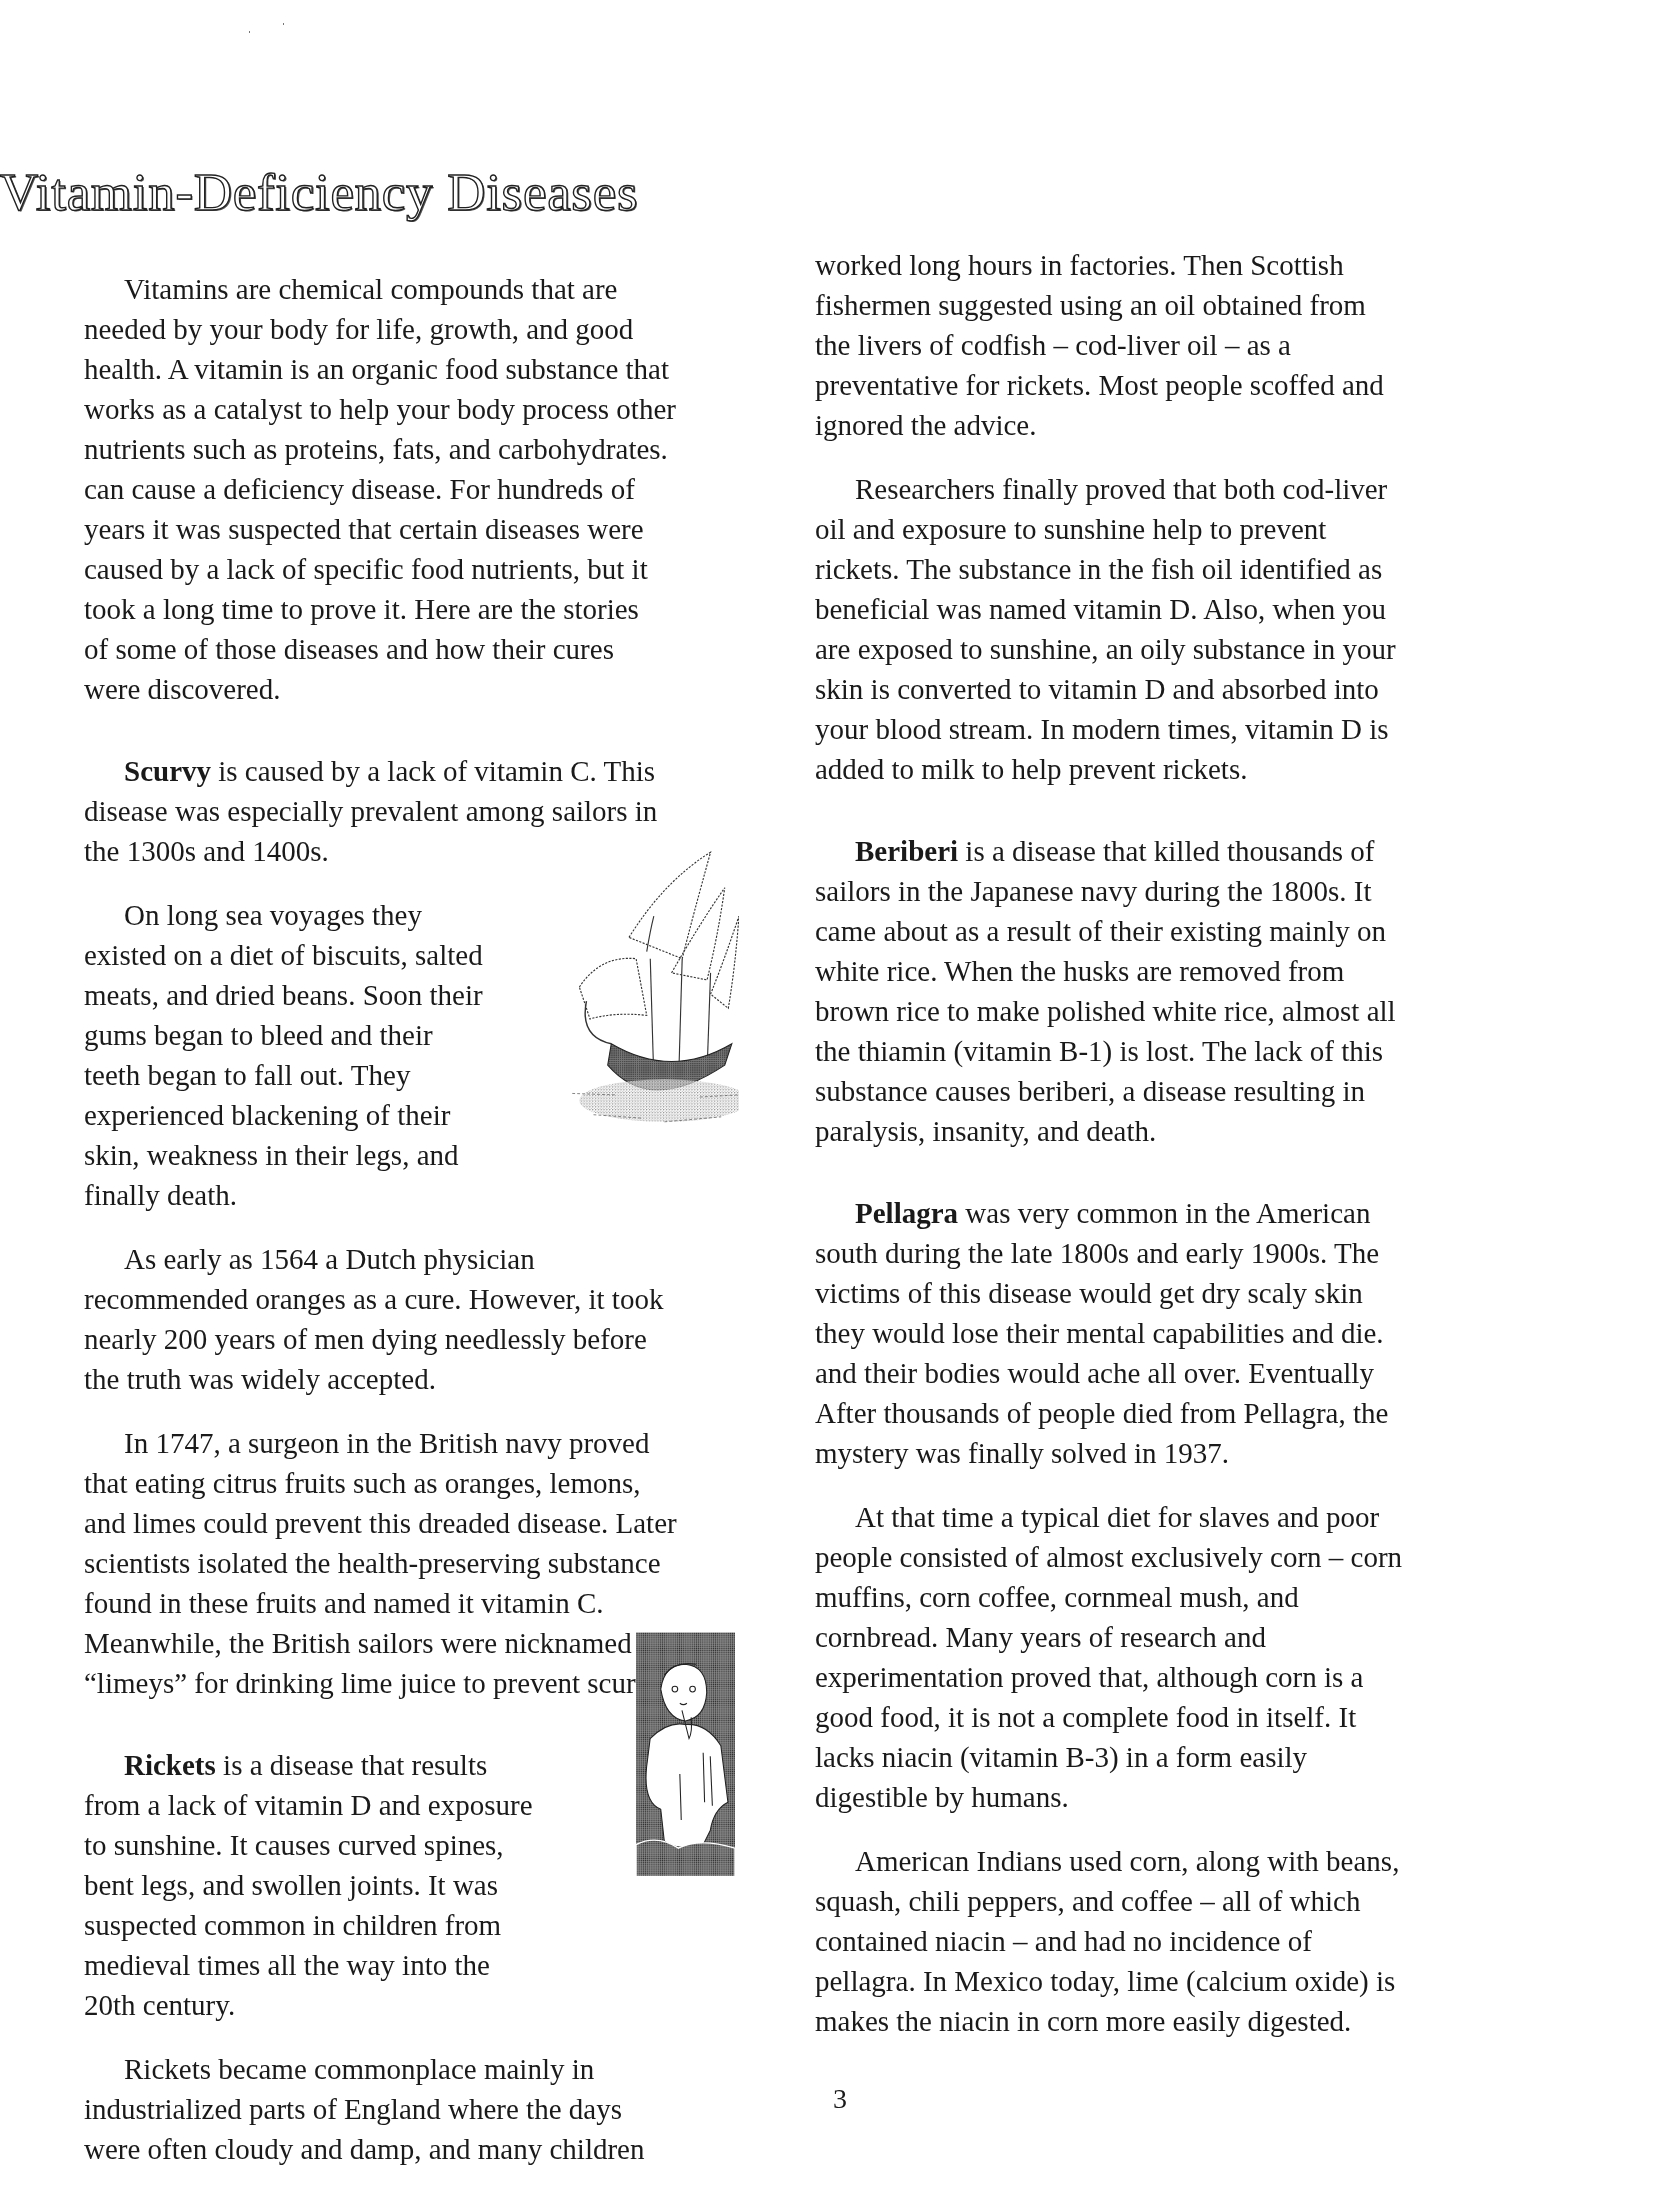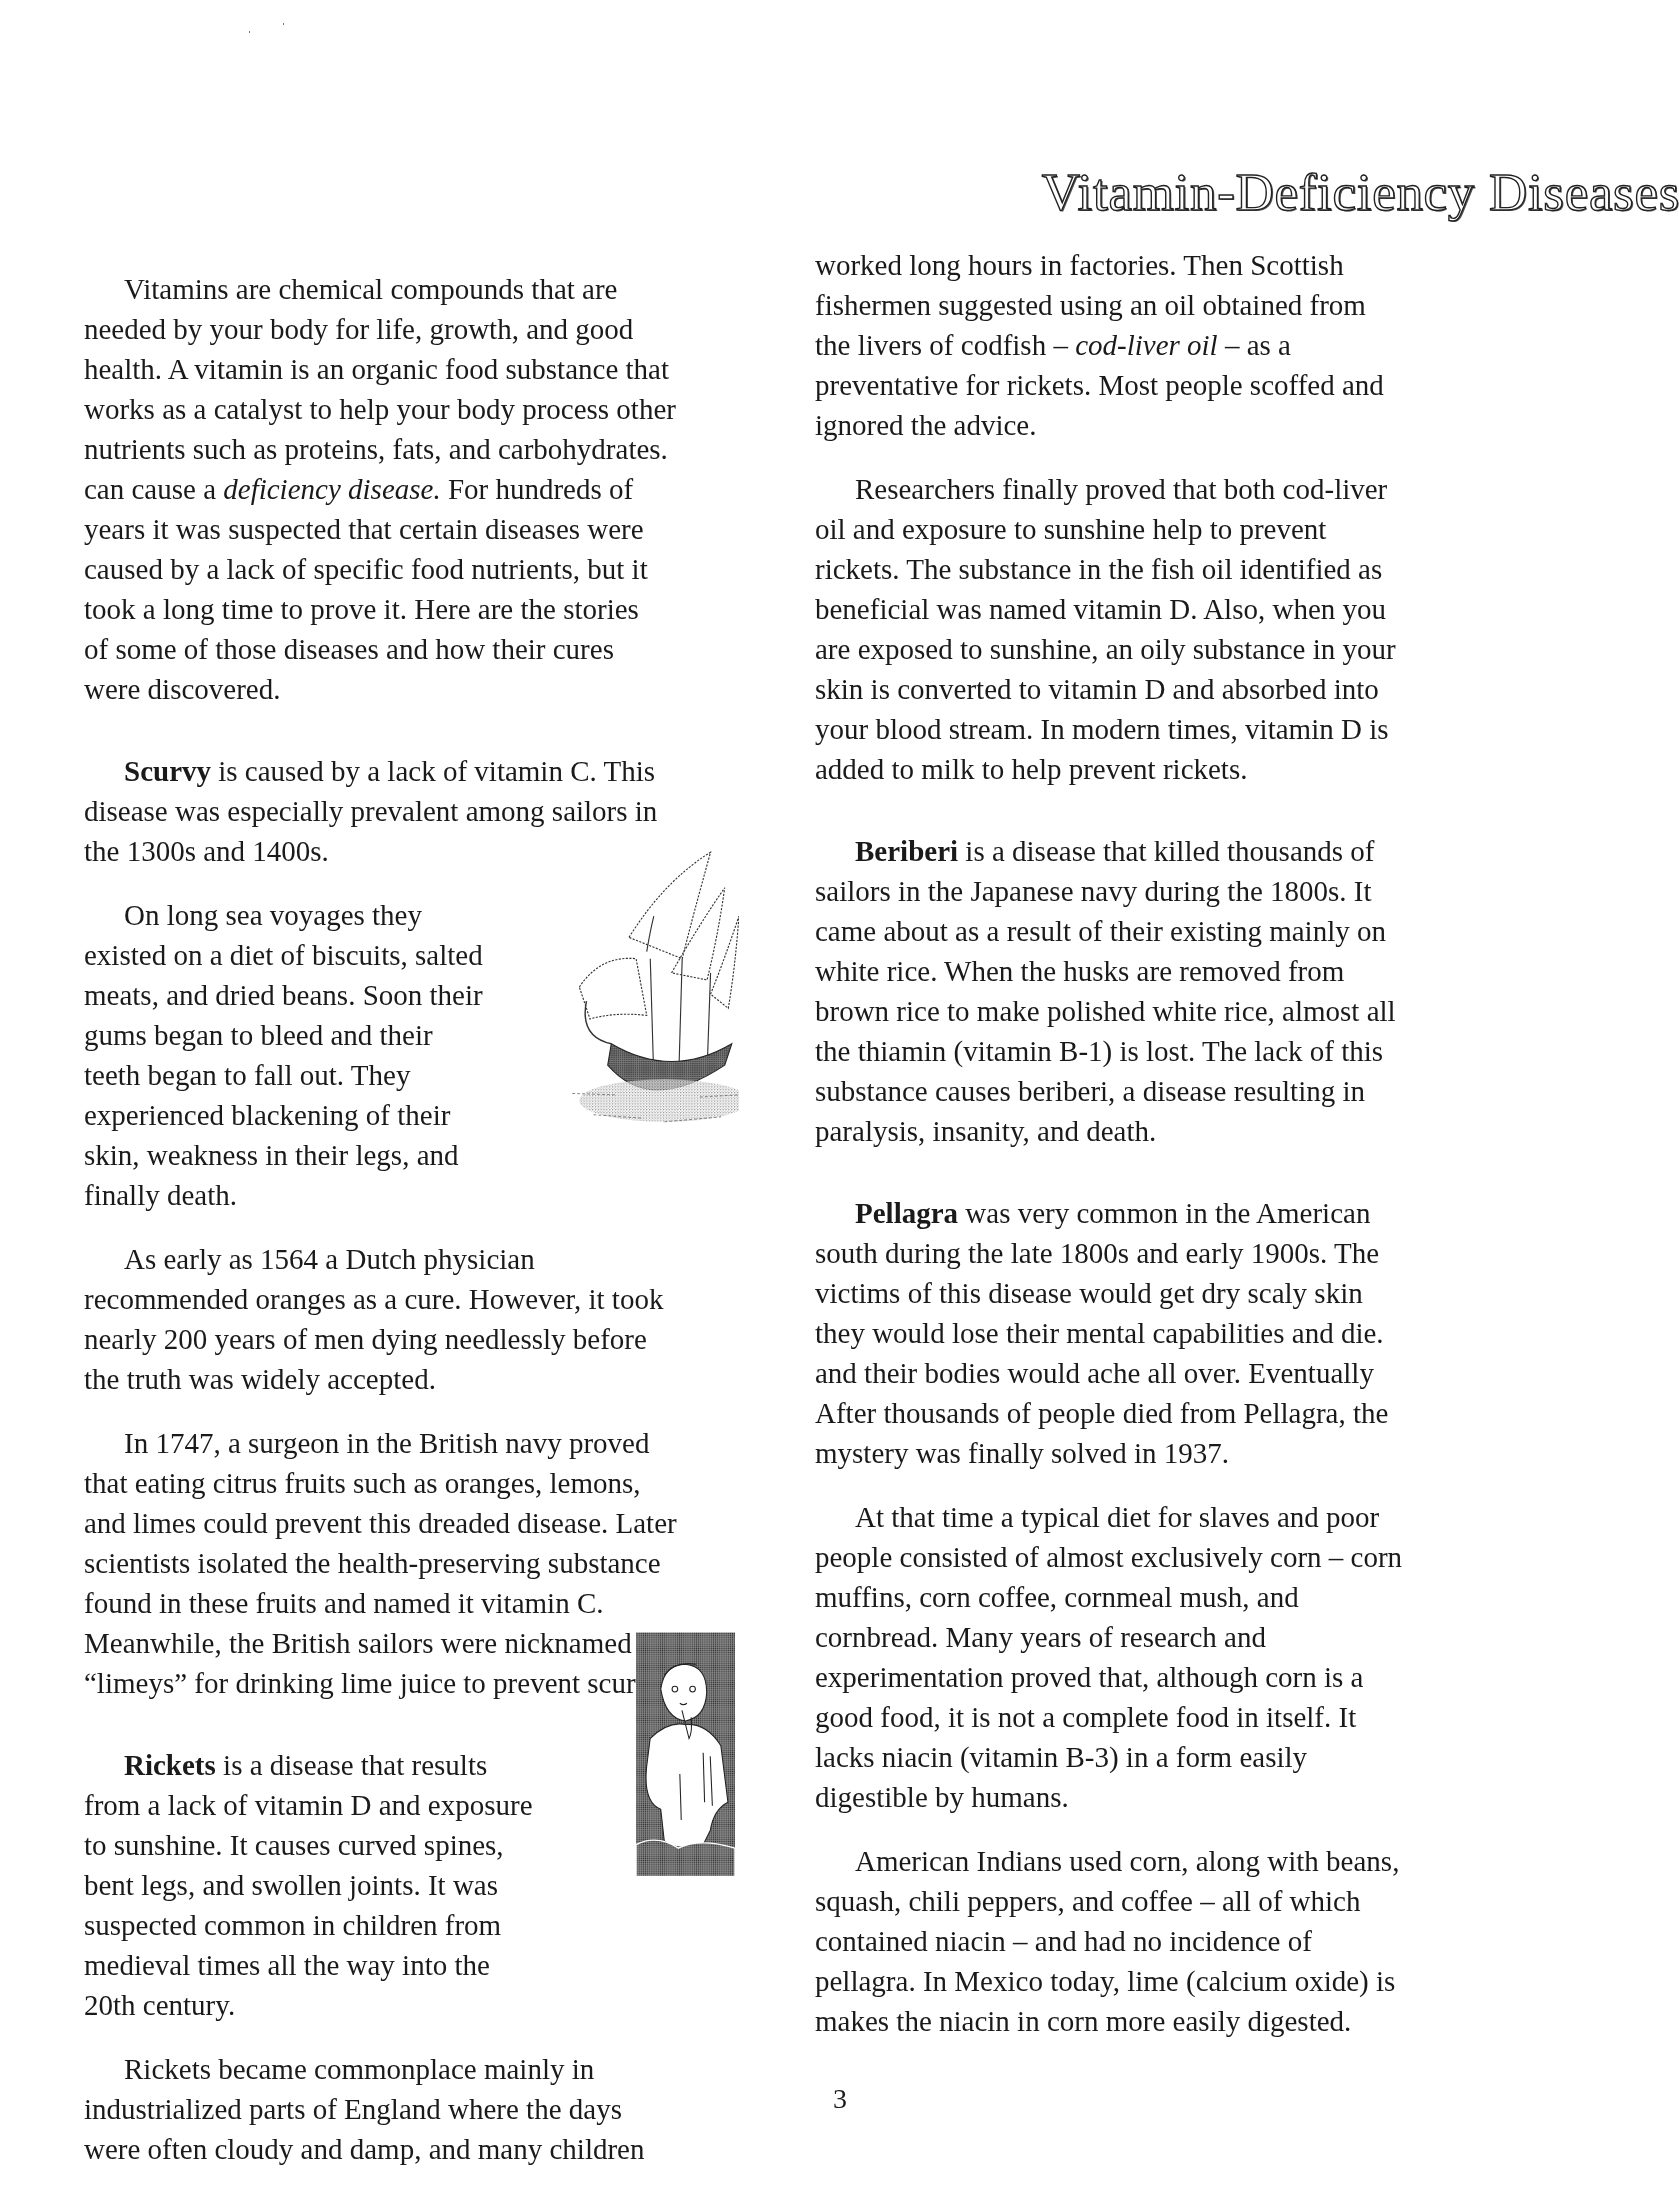--- a/index.html
+++ b/index.html
@@ -1,28 +1,28 @@
 <!DOCTYPE html>
 <html style="font-size:11.4px"><head>
 <meta charset="utf-8">
 <style>
   html, body { margin: 0; padding: 0; background: #ffffff; }
   body { width: 1680px; height: 2194px; position: relative; overflow: hidden;
          font-family: "Liberation Serif", "DejaVu Serif", serif; color: #1a1a1a; }
-  .title { position: absolute; left: 0; right: 0; top: 126px; text-align: right;
+  .title { position: absolute; left: 0; right: 0; top: 126px; text-align: left;
            font-size: 53px; letter-spacing: 0.7px; color: #fff;
            -webkit-text-stroke: 1.4px #222; text-shadow: 1.4px 1.4px 0 #555; font-weight: normal; }
   .col { position: absolute; top: 245px; font-size: 29px; line-height: 40px; }
   .col-left { left: 84px; width: 682px; }
   .col-right { left: 815px; width: 678px; }
   .line { white-space: nowrap; height: 40px; }
   .indent { padding-left: 40px; margin-top: 24px; }
   .gap { height: 18px; }
   .b { font-weight: bold; }
-  .i { font-style: italic; }
+  .i { }
   .fig { position: absolute; }
   .fig-ship { left: 558px; top: 831px; width: 181px; height: 305px; }
   .fig-child { left: 636px; top: 1632px; width: 99px; height: 245px; }
   .page-num { position: absolute; left: 0; right: 0; top: 2083px; text-align: center; font-size: 28px; }
   .speck { position: absolute; width: 1.4px; height: 2.1px; background: #777; }
 </style>
 </head>
 <body>
 
 <div class="speck" style="left:249px;top:31px;"></div>

